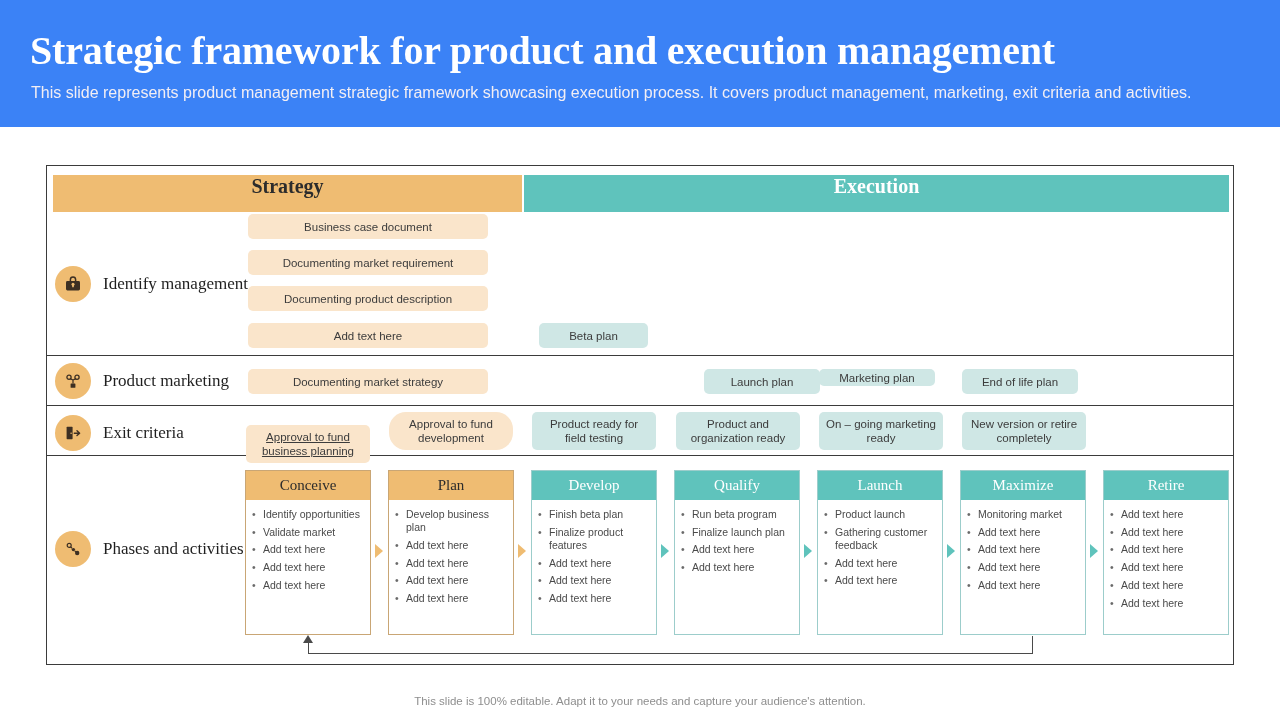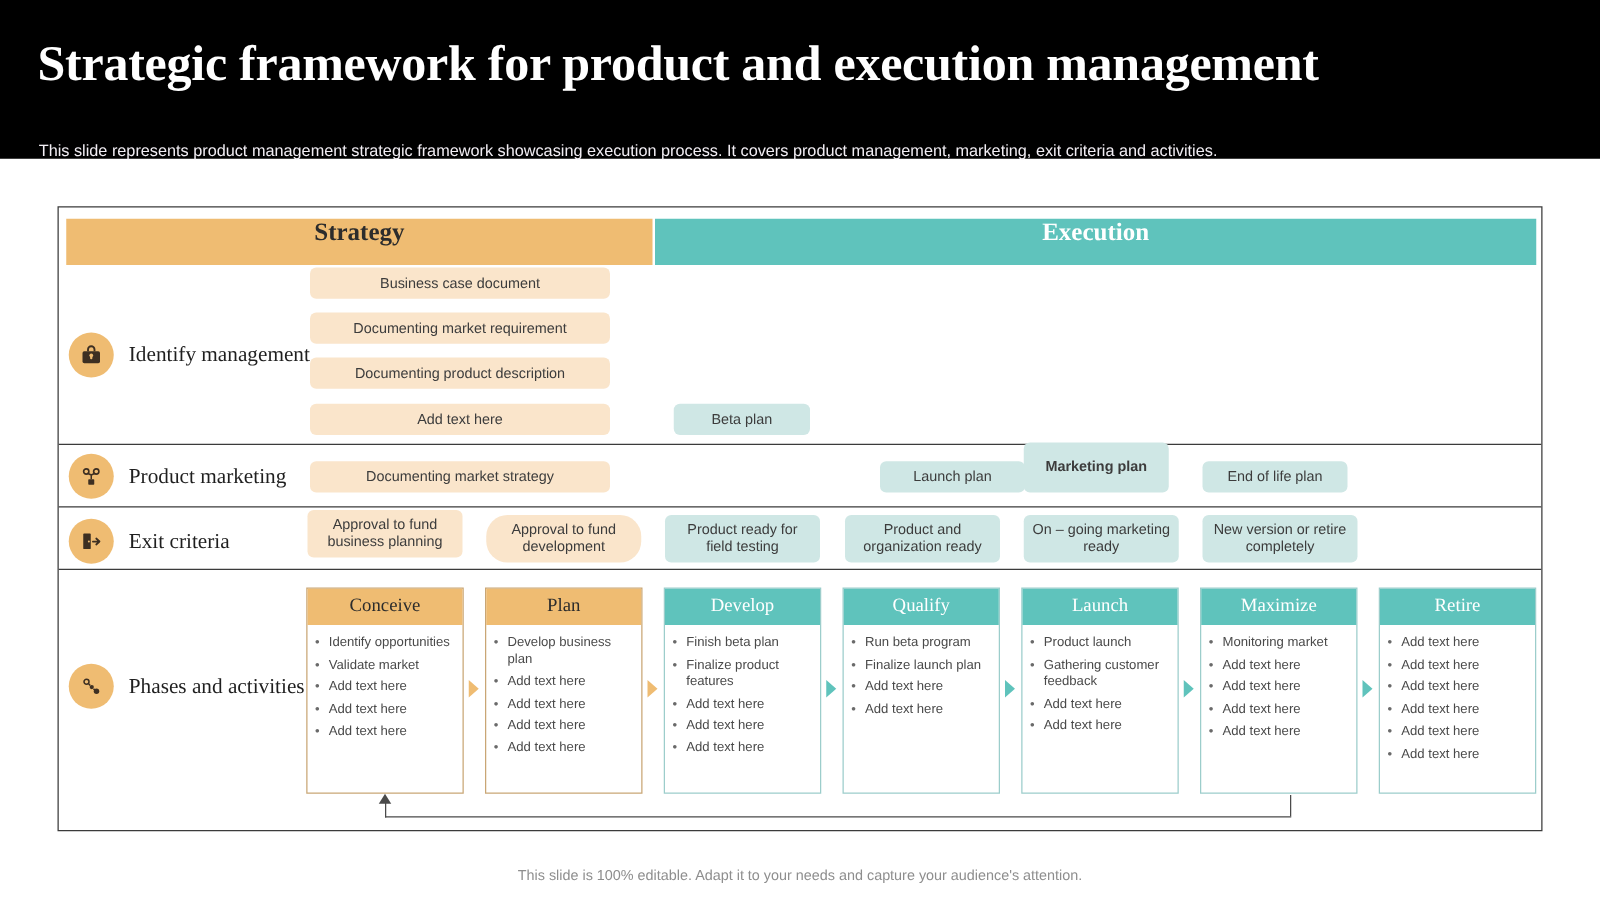--- a/index.html
+++ b/index.html
@@ -8,39 +8,38 @@
     font-family: "Liberation Sans", sans-serif;
     background: #ffffff;
     color: #3a3a3a;
     overflow: hidden;
   }
 
   
   .header {
     position: absolute; left: 0; top: 0;
     width: 1280px; height: 127px;
-    background: #000000;
+    background: #3b82f6;
   }
   .header-title {
     position: absolute; left: 30px; top: 26px;
     width: 1220px;
     font-family: "Liberation Serif", serif;
     font-weight: bold;
     font-size: 40px;
     line-height: 50px;
     color: #ffffff;
     letter-spacing: -0.2px;
   }
   .header-sub {
     position: absolute; left: 31px; top: 86px;
     width: 1200px;
-    font-size: 13px;
+    font-size: 16px;
     line-height: 14px;
     color: #f2eef4;
-    margin-top: 28px;
   }
 
   
   .frame {
     position: absolute;
     left: 46px; top: 165px;
     width: 1188px; height: 500px;
     border: 1.3px solid #3b3b3b;
     background: #ffffff;
   }
@@ -206,35 +205,35 @@
         <circle cx="14" cy="6.2" r="2.1" fill="none" stroke="#3d2f22" stroke-width="1.3"></circle>
         <rect x="7.6" y="12.4" width="4.8" height="4.4" rx="0.6" fill="#3d2f22"></rect>
         <path d="M10 12.4V9M10 9 7 7.6M10 9l3-1.4" stroke="#3d2f22" stroke-width="1.2" fill="none"></path>
       </svg>
     </span>
     <span class="row-text">Product marketing</span>
   </div>
 
   <div class="chip chip-orange" style="left:201px; top:203px; width:240px; height:25px;">Documenting market strategy</div>
   <div class="chip chip-teal" style="left:629px; top:203px; width:116px; height:25px;margin-left:28px;">Launch plan</div>
-  <div class="chip chip-teal" style="left:772px; top:188px; width:116px; height:40px;font-weight:bold;">Marketing plan</div>
+  <div class="chip chip-teal" style="left:772px; top:203px; width:116px; height:17px;">Marketing plan</div>
   <div class="chip chip-teal" style="left:915px; top:203px; width:116px; height:25px;">End of life plan</div>
 
   <div class="row-label" style="top:249px;">
     <span class="row-icon">
       <svg width="20" height="20" viewBox="0 0 20 20">
         <rect x="3.6" y="3.8" width="6" height="12.4" rx="0.7" fill="#3d2f22"></rect>
         <circle cx="8.1" cy="10.2" r="0.8" fill="#efbc72"></circle>
         <path d="M11.3 10.2h4.6M14 7.8l2.6 2.4L14 12.6" stroke="#3d2f22" stroke-width="1.4" fill="none" stroke-linecap="round" stroke-linejoin="round"></path>
       </svg>
     </span>
     <span class="row-text">Exit criteria</span>
   </div>
 
-  <div class="chip chip-orange" style="left:199px; top:242px; width:124px; height:38px;">Approval to fund business planning</div>
+  <div class="chip chip-orange" style="left:199px; top:259px; width:124px; height:38px;text-decoration:underline;">Approval to fund business planning</div>
   <div class="chip chip-orange" style="left:342px; top:246px; width:124px; height:38px;border-radius:17px;">Approval to fund development</div>
 
   <div class="chip chip-teal" style="left:485px; top:246px; width:124px; height:38px;">Product ready for field testing</div>
   <div class="chip chip-teal" style="left:629px; top:246px; width:124px; height:38px;">Product and organization ready</div>
   <div class="chip chip-teal" style="left:772px; top:246px; width:124px; height:38px;">On – going marketing ready</div>
   <div class="chip chip-teal" style="left:915px; top:246px; width:124px; height:38px;">New version or retire completely</div>
 
   <div class="row-label" style="top:365px;">
     <span class="row-icon">
       <svg width="20" height="20" viewBox="0 0 20 20">

